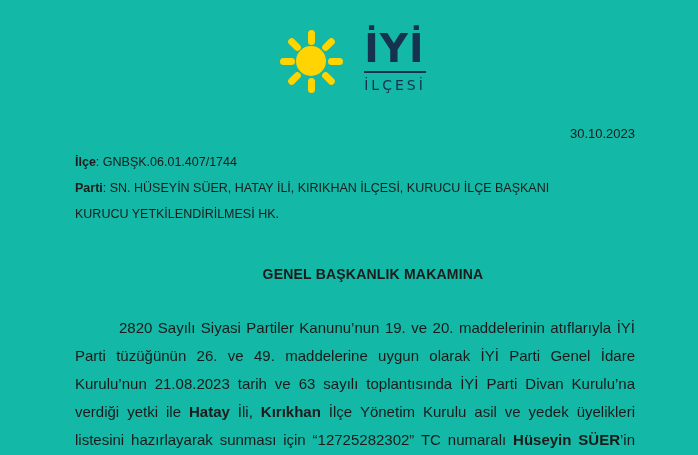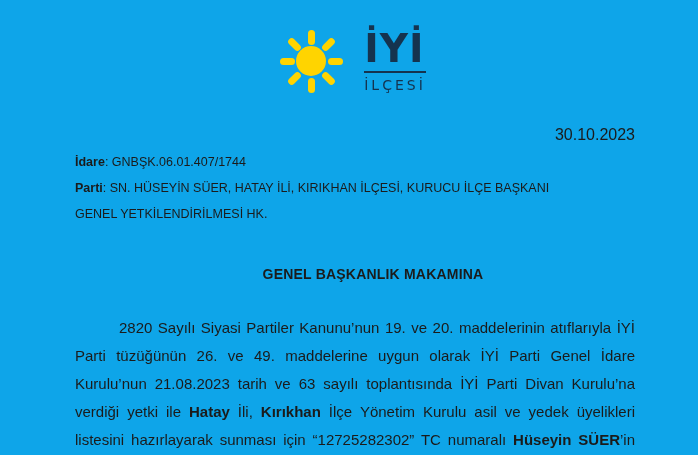--- a/index.html
+++ b/index.html
@@ -12,21 +12,21 @@
     height: 455px;
     font-family: "Liberation Sans", sans-serif;
     color: #1b1b1b;
     position: relative;
     overflow: hidden;
   }
   .page {
     width: 698px;
     height: 455px;
     position: relative;
-    background: #0ea5e9;
+    background: #14b8a6;
     box-sizing: border-box;
   }
 
   
   .logo-block {
     position: absolute;
     top: 22px;
     left: 0;
     width: 698px;
     display: flex;
@@ -91,21 +91,21 @@
     font-size: 14px;
     letter-spacing: 3px;
     color: #15334f;
   }
 
   
   .doc-date {
     position: absolute;
     top: 126px;
     right: 63px;
-    font-size: 16px;
+    font-size: 13px;
     color: #1b1b1b;
   }
 
   
   .meta {
     position: absolute;
     top: 149px;
     left: 75px;
     right: 63px;
   }
@@ -183,26 +183,26 @@
         <div class="brand-rule"></div>
         <div class="brand-bottom">İLÇESİ</div>
       </div>
     </div>
   </div>
 
   <div class="doc-date">30.10.2023</div>
 
   <div class="meta">
     <div class="meta-row">
-      <span class="meta-label">İdare</span><span>: </span><span>GNBŞK.06.01.407/1744</span>
+      <span class="meta-label">İlçe</span><span>: </span><span>GNBŞK.06.01.407/1744</span>
     </div>
     <div class="meta-row">
       <span class="meta-label">Parti</span><span>: </span><span>SN. HÜSEYİN SÜER, HATAY İLİ, KIRIKHAN İLÇESİ, KURUCU İLÇE BAŞKANI</span>
     </div>
-    <div class="meta-konu-line2">GENEL YETKİLENDİRİLMESİ HK.</div>
+    <div class="meta-konu-line2">KURUCU YETKİLENDİRİLMESİ HK.</div>
   </div>
 
   <div class="doc-title">GENEL BAŞKANLIK MAKAMINA</div>
 
   <div class="body-wrap">
     <p class="body-par">
       <span class="ind"></span><span>2820 Sayılı Siyasi Partiler Kanunu’nun 19. ve 20. maddelerinin atıflarıyla İYİ Parti tüzüğünün 26. ve 49. maddelerine uygun olarak İYİ Parti Genel İdare Kurulu’nun 21.08.2023 tarih ve 63 sayılı toplantısında İYİ Parti Divan Kurulu’na verdiği yetki ile </span><span class="b">Hatay</span><span> İli, </span><span class="b">Kırıkhan</span><span> İlçe Yönetim Kurulu asil ve yedek üyelikleri listesini hazırlayarak sunması için “12725282302” TC numaralı </span><span class="b">Hüseyin SÜER</span><span>’in yetkilendirilmesi hususunu onayınıza arz ve teklif ederim.</span>
     </p>
   </div>
 

